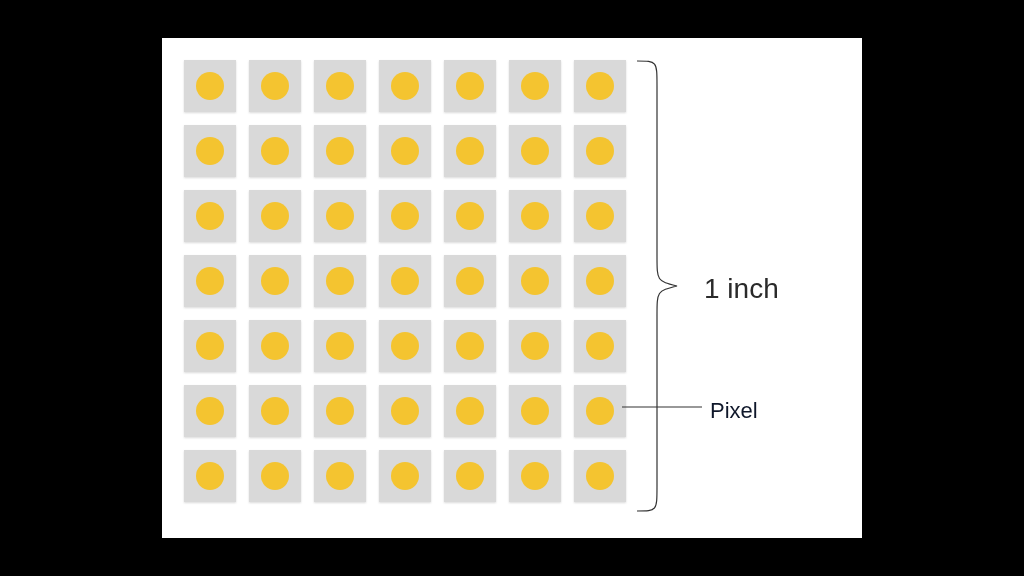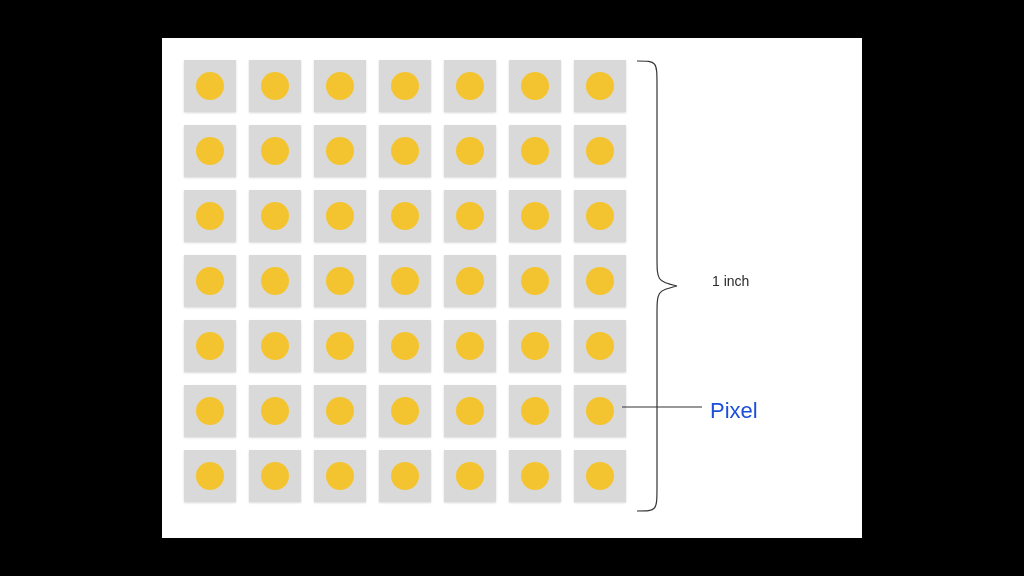--- a/index.html
+++ b/index.html
@@ -58,38 +58,37 @@
     left: 470px;
     top: 18px;
     width: 60px;
     height: 460px;
     overflow: visible;
   }
   .label-inch {
     position: absolute;
     left: 542px;
     top: 235px;
-    font-size: 14px;
+    font-size: 28px;
     color: #2a2a2a;
-    margin-left: 8px;
   }
   .pointer-svg {
     position: absolute;
     left: 460px;
     top: 368px;
     width: 80px;
     height: 2px;
     overflow: visible;
   }
   .label-pixel {
     position: absolute;
     left: 548px;
     top: 360px;
     font-size: 22px;
-    color: #1d4ed8;
+    color: #0f172a;
   }
 </style>
 </head>
 <body>
 
 <div class="stage">
   <div class="canvas">
 
     <div class="grid">
         <div class="pixel">

